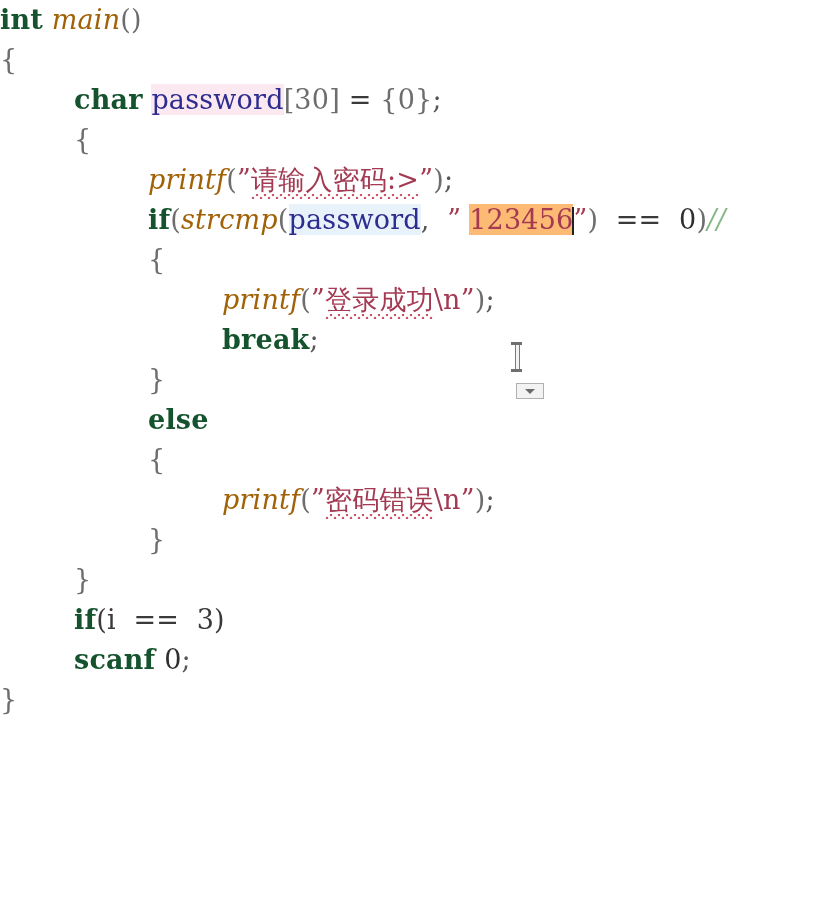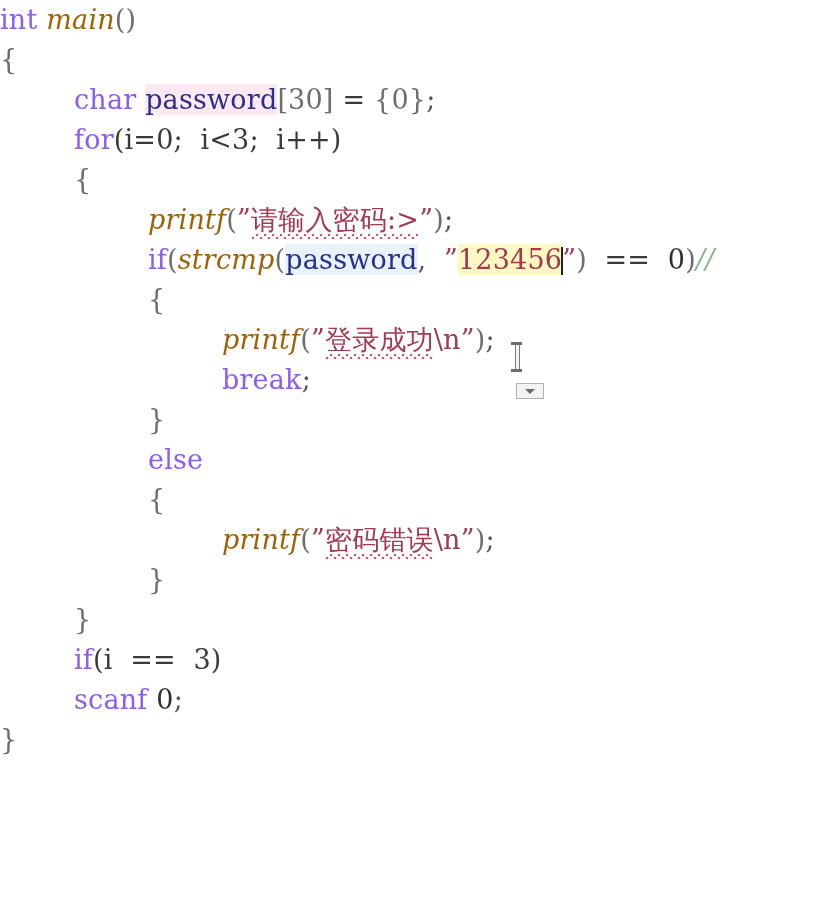--- a/index.html
+++ b/index.html
@@ -28,21 +28,21 @@
     height: 40px;
     line-height: 40px;
     font-family: "DejaVu Serif", "Liberation Serif", serif;
     font-size: 27px;
     white-space: pre;
     color: #3b3b3b;
     letter-spacing: 0.2px;
   }
 
   
-  .kw       { color: #8b5cf6; }          
+  .kw       { color: #14532d; font-weight: bold; }          
   .fn       { color: #a16207; font-style: italic; } 
   .ident    { color: #2d2d8f; }          
   .num      { color: #2f2f2f; }
   .punc     { color: #555555; }
   .str      { color: #a33a52; }          
   .strq     { color: #a33a52; }          
   .cmt      { color: #86b686; font-style: italic; }
   .op       { color: #3a3a3a; }
   .brace    { color: #6d6d6d; }
 
@@ -50,21 +50,22 @@
   .hl-decl {
     background: #fbe8f0;
   }
   
   .hl-ref {
     background: #e8f2fb;
   }
 
   
   .sel {
-    background: #fef9c3;
+    background: #fdba74;
+    margin-left: 8px;
   }
 
   
   .squiggle {
     position: relative;
     display: inline-block;
   }
   .squiggle::after {
     content: "";
     position: absolute;
@@ -151,21 +152,20 @@
 
 <div id="editor">
 
   <div class="code-line"><span class="kw">int</span><span> </span><span class="fn">main</span><span class="brace">()</span></div>
 
   <div class="code-line"><span class="brace">{</span></div>
 
 
   <div class="code-line"><span class="ind1"></span><span class="kw">char</span><span> </span><span class="ident hl-decl">password</span><span class="brace">[30]</span><span class="op"> = </span><span class="brace">{0}</span><span class="punc">;</span></div>
 
-  <div class="code-line"><span class="ind1"></span><span class="kw">for</span><span class="op">(i=0;  i&lt;3;  i++)</span></div>
 
   <div class="code-line"><span class="ind1"></span><span class="brace">{</span></div>
 
   <div class="code-line"><span class="ind2"></span><span class="fn">printf</span><span class="brace">(</span><span class="strq">”</span><span class="str squiggle">请输入密码:&gt;</span><span class="strq">”</span><span class="brace">)</span><span class="punc">;</span></div>
 
 
   <div class="code-line"><span class="ind2"></span><span class="kw">if</span><span class="brace">(</span><span class="fn">strcmp</span><span class="brace">(</span><span class="ident hl-ref">password</span><span class="punc">,  </span><span class="strq">”</span><span class="str sel">123456</span><span class="caret"></span><span class="strq">”</span><span class="brace">)</span><span class="op">  ==  </span><span class="num">0</span><span class="brace">)</span><span class="cmt">//</span></div>
 
   <div class="code-line"><span class="ind2"></span><span class="brace">{</span></div>
 

